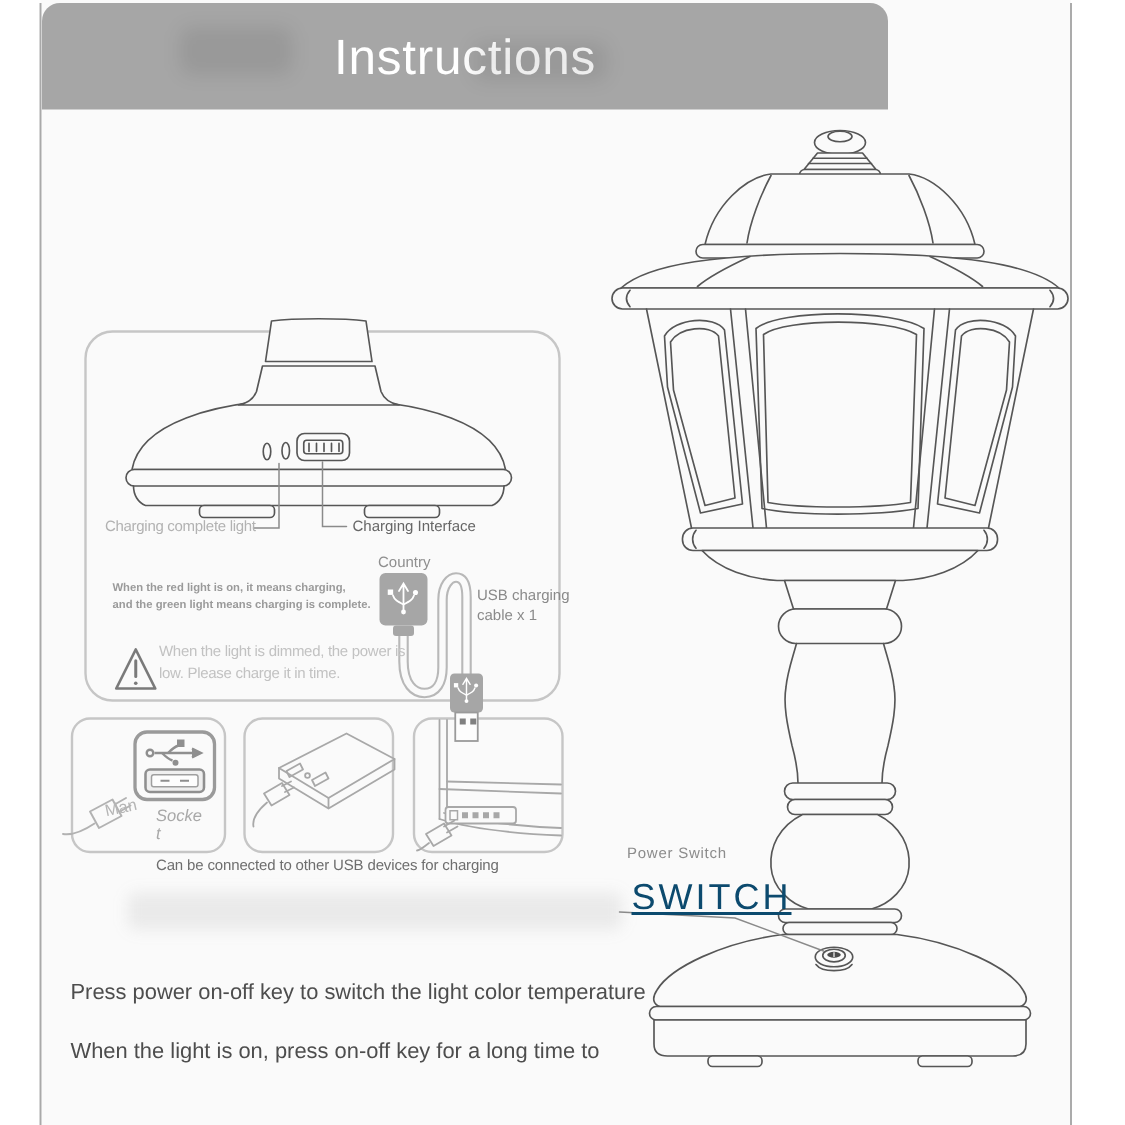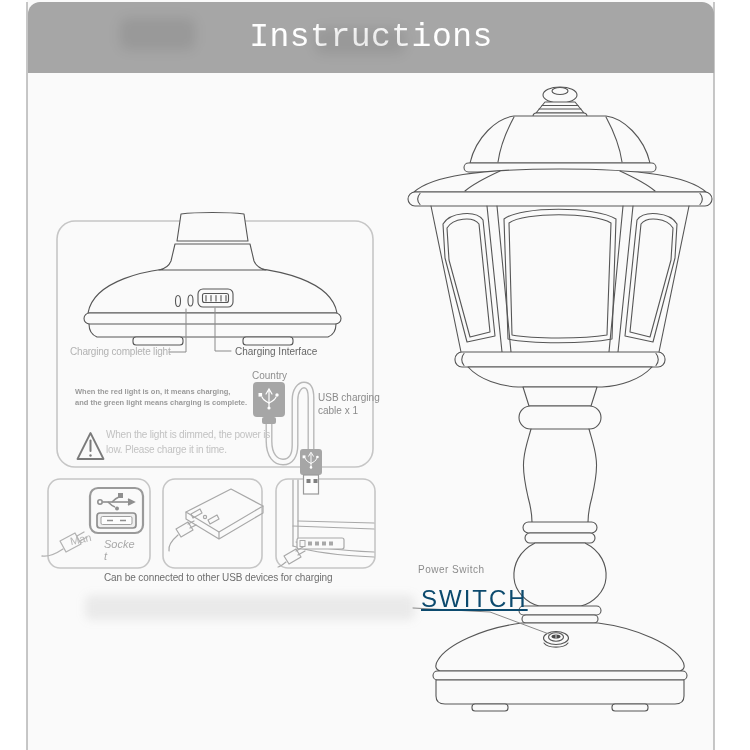--- a/index.html
+++ b/index.html
@@ -1,22 +1,22 @@
 <!DOCTYPE html>
 <html><head>
 <meta charset="utf-8">
 <style>
   html,body{margin:0;padding:0;}
   body{width:750px;height:750px;position:relative;background:#ffffff;
        font-family:"Liberation Sans", sans-serif;overflow:hidden;}
   #content-bg{position:absolute;left:27px;top:0;width:687px;height:750px;background:#fafafa;z-index:0;}
   #art{position:absolute;left:0;top:0;z-index:1;}
   .txt{position:absolute;z-index:2;white-space:pre-line;}
-  #banner{position:absolute;left:28px;top:2px;width:686px;height:71px;background:#a6a6a6;
-          border-radius:12px 12px 0 0;z-index:2;display:flex;align-items:center;justify-content:center;overflow:hidden;font-family:Liberation Mono, monospace;}
+  #banner{position:absolute;left:28px;top:2px;width:564px;height:71px;background:#a6a6a6;
+          border-radius:12px 12px 0 0;z-index:2;display:flex;align-items:center;justify-content:center;overflow:hidden;}
   #banner .title{color:#ffffff;font-size:33px;letter-spacing:.5px;}
   .ghost{position:absolute;filter:blur(6px);background:rgba(0,0,0,.08);border-radius:8px;}
   .ghost2{position:absolute;filter:blur(5px);background:rgba(120,120,120,.12);border-radius:6px;z-index:1;}
   .lbl-lite{color:#b2b2b2;font-size:10px;letter-spacing:-.2px;}
   .lbl-mid{color:#8f8f8f;font-size:10px;}
   .lbl-dark{color:#666;font-size:10px;}
   .note-sm{color:#9a9a9a;font-size:7.5px;line-height:11px;font-weight:bold;}
   .warn-txt{color:#c2c2c2;font-size:10px;line-height:15px;letter-spacing:-.2px;}
   .cable-lbl{color:#8a8a8a;font-size:10px;line-height:13px;}
   .man-lbl{color:#b5b5b5;font-size:11px;transform:rotate(-12deg);}
@@ -262,15 +262,17 @@
 <div class="txt socket-lbl" style="left:104px;top:538px;font-style:italic;">Socke
 t</div>
 
 <div class="txt caption" style="left:104px;top:572px;">Can be connected to other USB devices for charging</div>
 
 <div class="txt psw" style="left:418px;top:564px;">Power Switch</div>
 
 <div class="txt sw" style="left:421px;top:585px;">SWITCH</div>
 
 <div class="footer txt" style="left:47px;top:633px;width:400px;">
+  <div>Press power on-off key to switch the light color temperature</div>
+  <div>When the light is on, press on-off key for a long time to</div>
   
   
 </div>
 
 </body></html>

